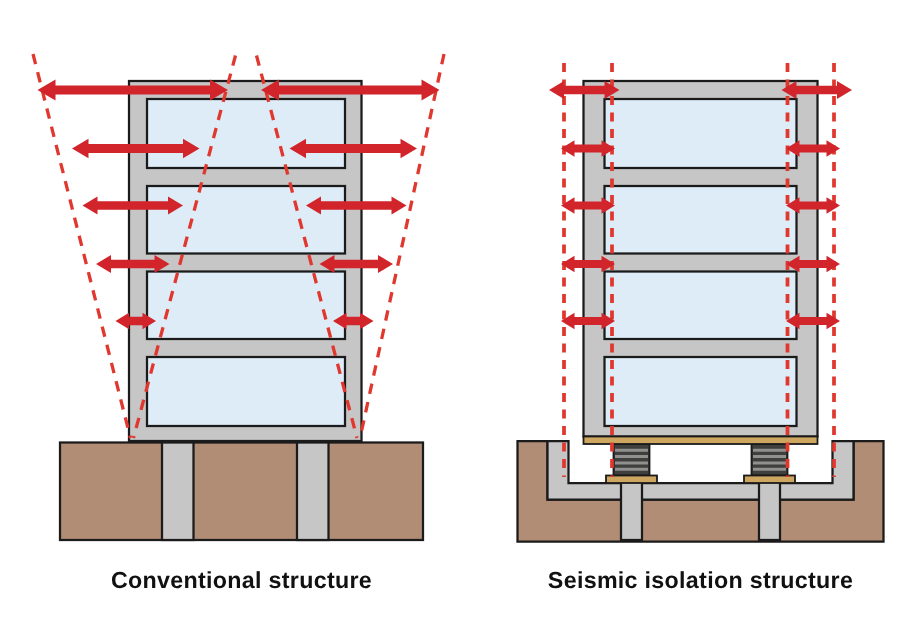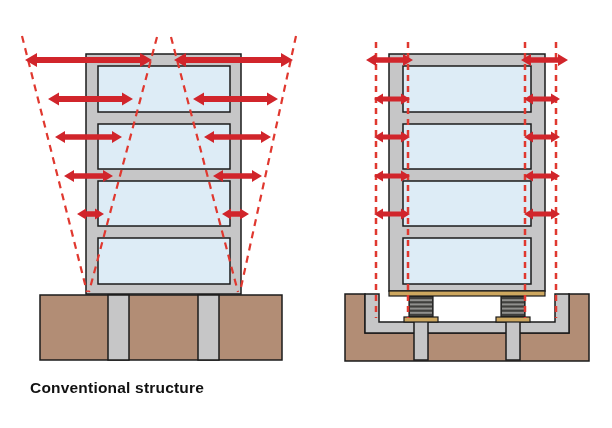--- a/index.html
+++ b/index.html
@@ -7,20 +7,21 @@
     position:relative;
     width:612px;height:428px;
     background:#ffffff;
     overflow:hidden;
     font-family:"Liberation Sans", sans-serif;
   }
   #diagram-svg{position:absolute;left:0;top:0;}
   .caption{
     position:absolute;
     top:379px;
+    text-align:center;
     font-weight:700;
     font-size:15.5px;
     letter-spacing:0.2px;
     color:#111;
     user-select:none;
   }
   #caption-left{left:30px;width:262px;}
   #caption-right{left:345px;width:244px;}
 </style>
 </head>
@@ -85,13 +86,14 @@
         <path d="M 524 99 L 533 93.5 L 533 96.4 L 551 96.4 L 551 93.5 L 560 99 L 551 104.5 L 551 101.6 L 533 101.6 L 533 104.5 Z" fill="#d1252b"></path>
         <path d="M 374 137 L 383 131.5 L 383 134.4 L 401 134.4 L 401 131.5 L 410 137 L 401 142.5 L 401 139.6 L 383 139.6 L 383 142.5 Z" fill="#d1252b"></path>
         <path d="M 524 137 L 533 131.5 L 533 134.4 L 551 134.4 L 551 131.5 L 560 137 L 551 142.5 L 551 139.6 L 533 139.6 L 533 142.5 Z" fill="#d1252b"></path>
         <path d="M 374 176 L 383 170.5 L 383 173.4 L 401 173.4 L 401 170.5 L 410 176 L 401 181.5 L 401 178.6 L 383 178.6 L 383 181.5 Z" fill="#d1252b"></path>
         <path d="M 524 176 L 533 170.5 L 533 173.4 L 551 173.4 L 551 170.5 L 560 176 L 551 181.5 L 551 178.6 L 533 178.6 L 533 181.5 Z" fill="#d1252b"></path>
         <path d="M 374 214 L 383 208.5 L 383 211.4 L 401 211.4 L 401 208.5 L 410 214 L 401 219.5 L 401 216.6 L 383 216.6 L 383 219.5 Z" fill="#d1252b"></path>
         <path d="M 524 214 L 533 208.5 L 533 211.4 L 551 211.4 L 551 208.5 L 560 214 L 551 219.5 L 551 216.6 L 533 216.6 L 533 219.5 Z" fill="#d1252b"></path>
       </g>
     </svg>
   <div class="caption" id="caption-left" style="color: rgb(17, 17, 17);">Conventional structure</div>
+  <div class="caption" id="caption-right" style="color: rgb(17, 17, 17);">Seismic isolation structure</div>
 </div>
 
 </body></html>

